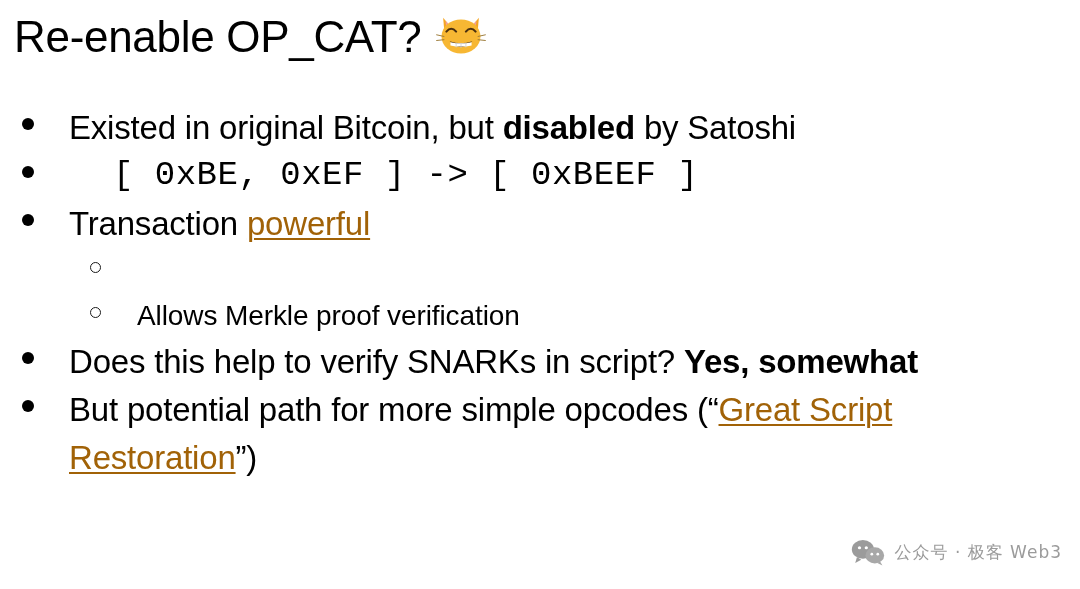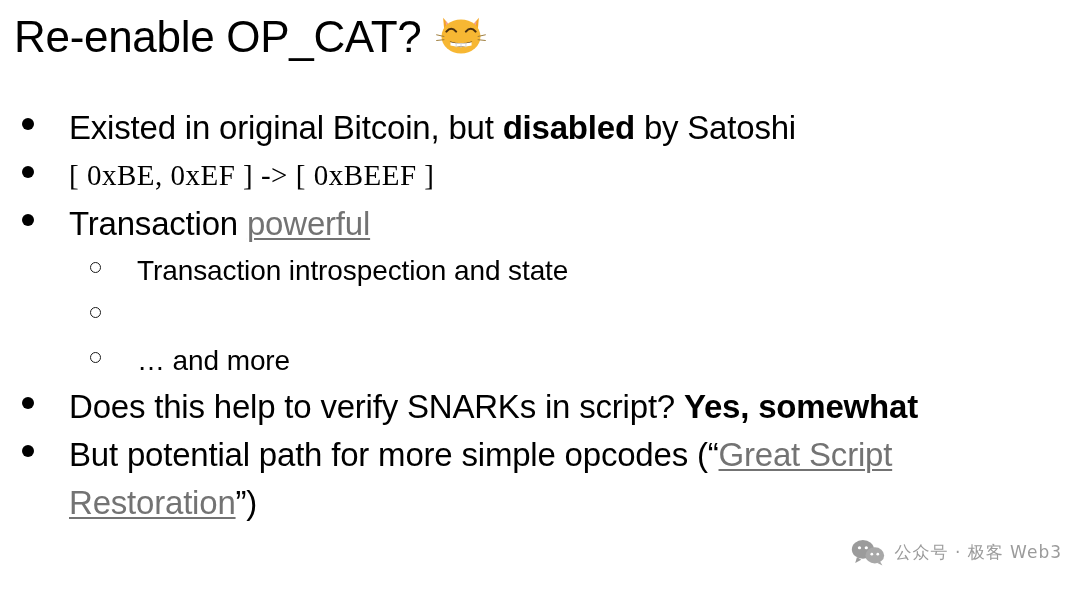--- a/index.html
+++ b/index.html
@@ -120,30 +120,31 @@
     font-weight: 400;
     letter-spacing: -0.2px;
   }
   .t2 {
     font-size: 28px;
     line-height: 45px;
     font-weight: 400;
     letter-spacing: -0.1px;
   }
   .mono {
-    font-family: Liberation Serif, serif;
-    font-size: 29px;
+    font-family: Liberation Mono, monospace;
+    font-size: 34px;
     line-height: 46px;
     letter-spacing: 0.5px;
+    margin-left: 44px;
   }
 
   b, .bold { font-weight: 700; }
 
   .link {
-    color: #737373;
+    color: #a16207;
     text-decoration: underline;
     text-underline-offset: 3px;
     text-decoration-thickness: 2px;
   }
 
   .nowrap-line { white-space: nowrap; }
 
   
   .wrap-row .content {
     max-width: 1010px;
@@ -225,35 +226,29 @@
         <span class="nowrap-line">
           <span>Transaction </span><a class="link" href="#">powerful</a>
         </span>
       </div>
     </div>
 
     <div class="bullet-row lvl2">
       <span class="marker">
           <span class="dot-hollow"></span>
         </span>
-      <div class="content t2">Transaction introspection and state</div>
     </div>
 
     <div class="bullet-row lvl2">
       <span class="marker">
           <span class="dot-hollow"></span>
         </span>
-    </div>
-
-    <div class="bullet-row lvl2">
-      <span class="marker">
-          <span class="dot-hollow"></span>
-        </span>
-      <div class="content t2">… and more</div>
-    </div>
+      <div class="content t2">Allows Merkle proof verification</div>
+    </div>
+
 
     <div class="bullet-row lvl1">
       <span class="marker">
           <span class="dot-filled"></span>
         </span>
       <div class="content t1">
         <span class="nowrap-line">
           <span>Does this help to verify SNARKs in script? </span><b>Yes, somewhat</b>
         </span>
       </div>

